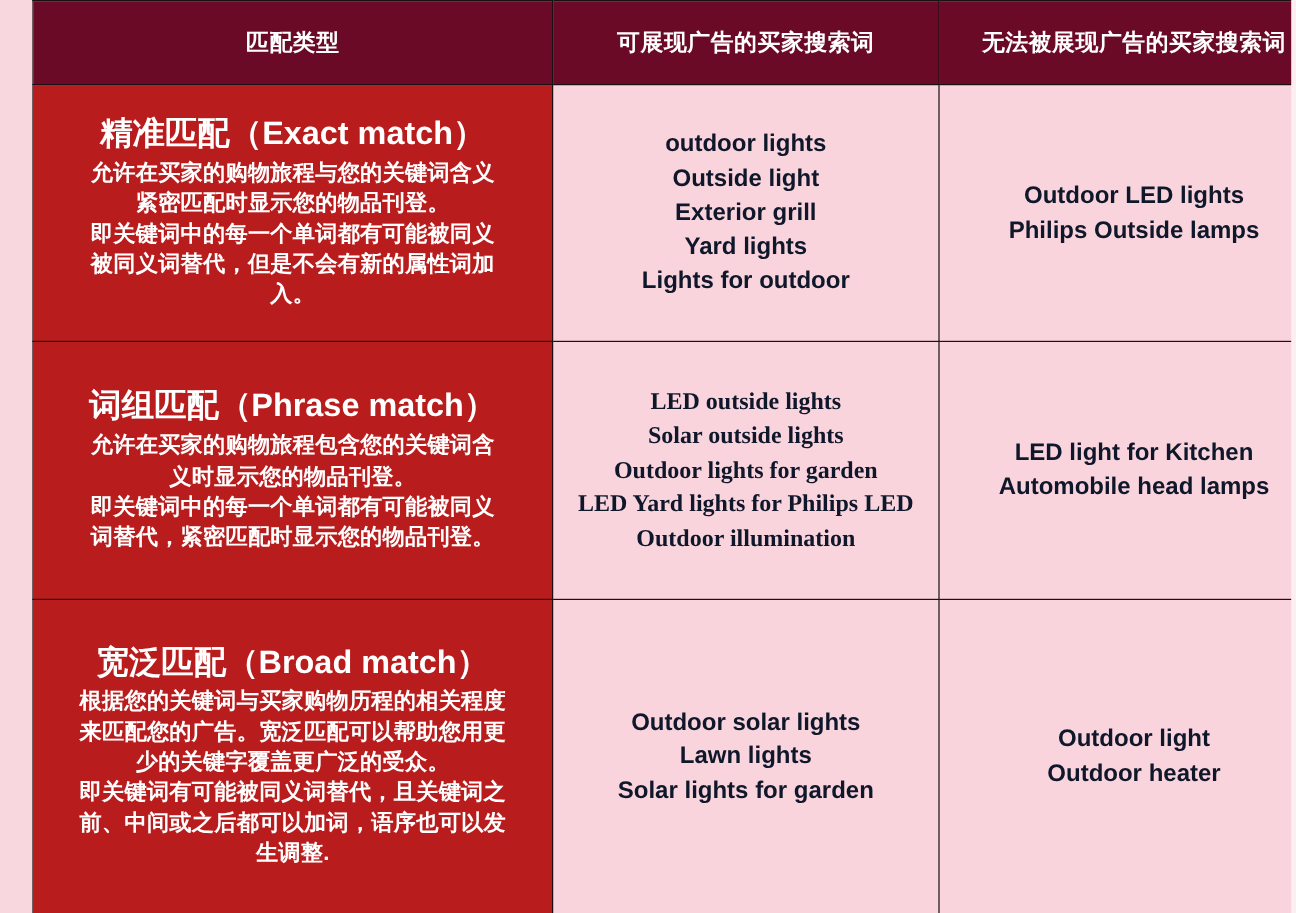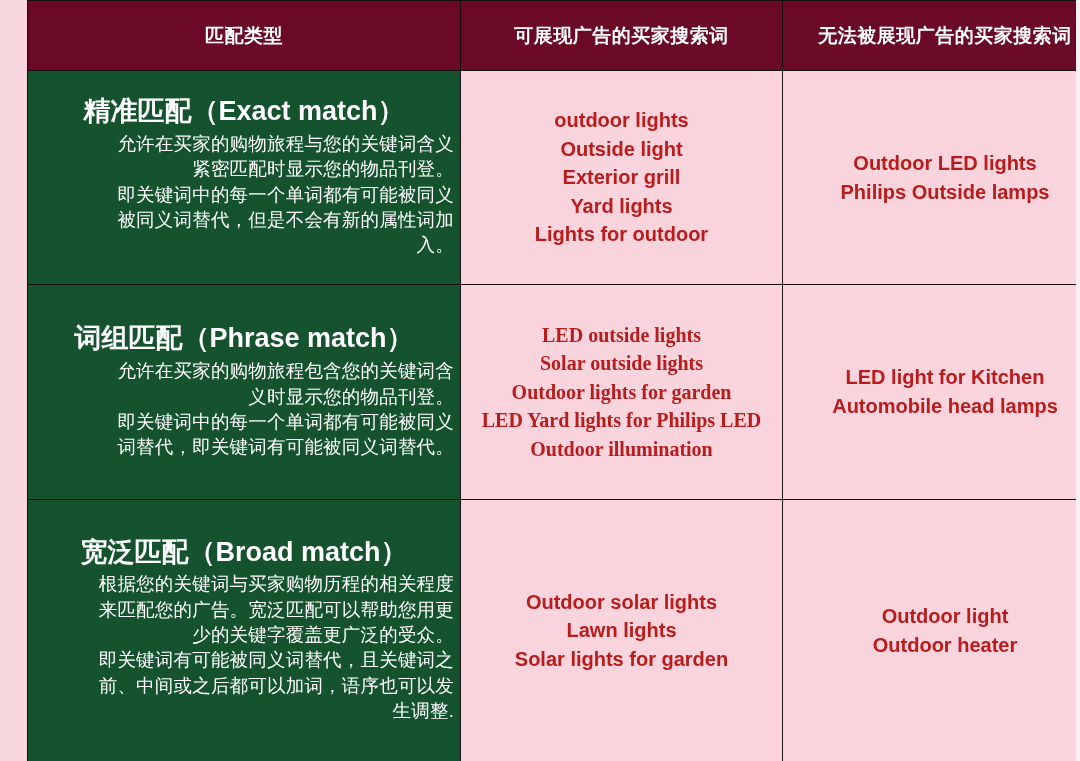--- a/index.html
+++ b/index.html
@@ -40,47 +40,46 @@
     color: #ffffff;
     font-size: 19px;
     font-weight: bold;
     text-align: center;
     letter-spacing: 0.5px;
     border-color: #1a1013;
   }
 
   
   td.type-cell {
-    background: #14532d;
+    background: #b91c1c;
     color: #ffffff;
     text-align: center;
     padding: 8px 6px 10px 6px;
   }
 
   .type-title {
     font-size: 27px;
     font-weight: bold;
     line-height: 1.22;
     margin-bottom: 3px;
     white-space: nowrap;
   }
 
   .type-desc {
     font-size: 18.5px;
-    font-weight: normal;
+    font-weight: bold;
     line-height: 1.37;
     letter-spacing: 0.2px;
-    text-align: right;
   }
   .type-desc p { margin: 0; }
 
   
   td.terms-cell {
     background: #fad4dd;
-    color: #b91c1c;
+    color: #0f172a;
     text-align: center;
     font-size: 20px;
     font-weight: bold;
     line-height: 1.43;
   }
   td.terms-cell .term-line { display: block; white-space: nowrap; }
   td.terms-cell.wrapped .term-line { white-space: normal; font-family: Liberation Serif, serif; }
 
   
   tr.row-exact  { height: 214px; }
@@ -142,21 +141,21 @@
       </td>
     </tr>
 
     <tr class="row-phrase">
       <td class="type-cell">
         <div class="type-title">词组匹配（Phrase match）</div>
         <div class="type-desc">
           <p>允许在买家的购物旅程包含您的关键词含</p>
           <p>义时显示您的物品刊登。</p>
           <p>即关键词中的每一个单词都有可能被同义</p>
-          <p>词替代，即关键词有可能被同义词替代。</p>
+          <p>词替代，紧密匹配时显示您的物品刊登。</p>
         </div>
       </td>
       <td class="terms-cell wrapped">
         <span class="term-line">LED outside lights</span>
         <span class="term-line">Solar outside lights</span>
         <span class="term-line">Outdoor lights for garden</span>
         <span class="term-line">LED Yard lights for Philips LED Outdoor illumination</span>
       </td>
       <td class="terms-cell">
         <span class="term-line">LED light for Kitchen</span>

